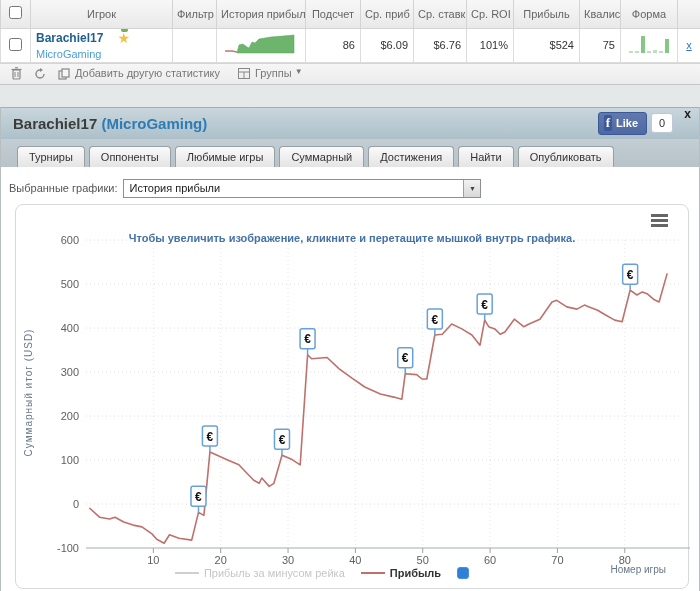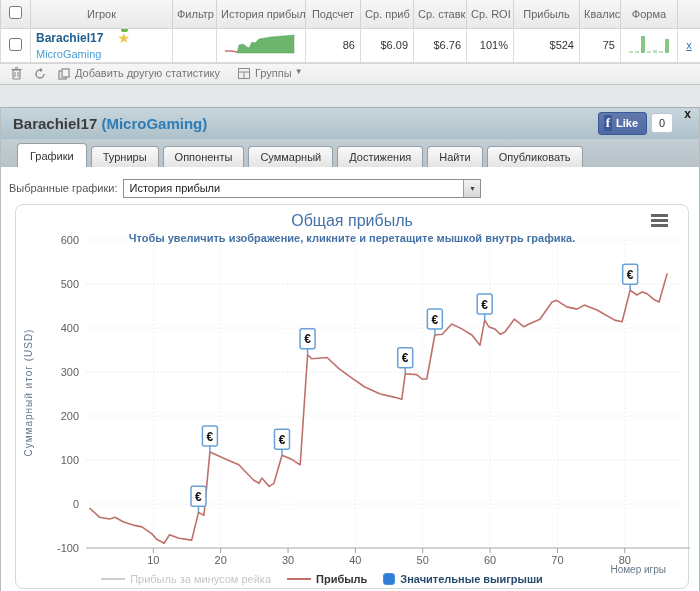--- a/index.html
+++ b/index.html
@@ -104,21 +104,21 @@
   .chart-title { position:absolute; top:7px; left:0; right:0; text-align:center; color:#4572a7; font-size:16px; }
   .chart-subtitle { position:absolute; top:27px; left:0; right:0; text-align:center; color:#4572a7; font-size:11px; font-weight:bold; }
   .burger { position:absolute; top:9px; right:20px; width:17px; cursor:pointer; }
   .burger div { height:3px; background:#666; margin-bottom:2px; }
   .y-title {
     position:absolute; left:-58px; top:182px; width:140px; text-align:center;
     transform:rotate(-90deg); color:#667788; font-size:10px; letter-spacing:1px;
   }
   .x-title { position:absolute; right:22px; bottom:13px; color:#667788; font-size:10px; }
   .legend {
-    position:absolute; bottom:3px; left:60px; right:120px;
+    position:absolute; bottom:9px; left:60px; right:120px;
     display:flex; justify-content:center; align-items:center; gap:16px;
   }
   .legend-item { display:flex; align-items:center; gap:5px; cursor:pointer; white-space:nowrap;}
   .legend-line { width:24px; height:0; border-top:2px solid; }
   .legend-item.disabled { color:#c6c6c6; }
   .legend-item.disabled .legend-line { border-color:#cfcfcf; }
   .legend-item.profit { color:#333; font-weight:bold; }
   .legend-item.profit .legend-line { border-color:#c0706a; }
   .legend-item.wins { color:#274b6d; font-weight:bold; }
   .legend-square { width:12px; height:12px; background:#2f7ed8; border:1px solid #4a90d9; border-radius:3px; }
@@ -245,23 +245,23 @@
       <span class="fb-btn">
         <span class="fb-f">f</span>
         <span>Like</span>
       </span>
       <span class="like-count">0</span>
     </span>
     <span class="panel-close">x</span>
   </div>
 
   <div class="tabs-bar">
-    <span class="tab active">Графики</span>
     <span class="tab">Турниры</span>
     <span class="tab">Оппоненты</span>
+    <span class="tab">Любимые игры</span>
     <span class="tab">Суммарный</span>
     <span class="tab">Достижения</span>
     <span class="tab">Найти</span>
     <span class="tab">Опубликовать</span>
   </div>
 
   <div class="panel-body">
     <div class="selector-row">
       <span>Выбранные графики:</span>
       <span class="select-box">
@@ -331,38 +331,36 @@
           <line x1="418.845197740113" y1="130.04" x2="418.845197740113" y2="124.03999999999999" stroke="#68a1d8" stroke-width="1.5"></line>
           <rect x="411.345197740113" y="104.03999999999999" width="15" height="20" rx="2" fill="#fff" stroke="#68a1d8" stroke-width="1.5"></rect>
           <text x="418.845197740113" y="118.53999999999999" font-size="12" font-weight="bold" fill="#111" text-anchor="middle">€</text>
           <line x1="468.6802259887006" y1="115.08000000000001" x2="468.6802259887006" y2="109.08000000000001" stroke="#68a1d8" stroke-width="1.5"></line>
           <rect x="461.1802259887006" y="89.08000000000001" width="15" height="20" rx="2" fill="#fff" stroke="#68a1d8" stroke-width="1.5"></rect>
           <text x="468.6802259887006" y="103.58000000000001" font-size="12" font-weight="bold" fill="#111" text-anchor="middle">€</text>
           <line x1="614.1446327683616" y1="85.16000000000003" x2="614.1446327683616" y2="79.16000000000003" stroke="#68a1d8" stroke-width="1.5"></line>
           <rect x="606.6446327683616" y="59.160000000000025" width="15" height="20" rx="2" fill="#fff" stroke="#68a1d8" stroke-width="1.5"></rect>
           <text x="614.1446327683616" y="73.66000000000003" font-size="12" font-weight="bold" fill="#111" text-anchor="middle">€</text>
         </svg>
-      <div class="chart-title">Общая прибыль</div>
       <div class="chart-subtitle">Чтобы увеличить изображение, кликните и перетащите мышкой внутрь графика.</div>
       <div class="burger">
           <div></div>
           <div></div>
           <div></div>
         </div>
       <div class="y-title">Суммарный итог (USD)</div>
       <div class="x-title">Номер игры</div>
       <div class="legend">
         <span class="legend-item disabled">
           <span class="legend-line"></span>
           <span>Прибыль за минусом рейка</span>
         </span>
         <span class="legend-item profit">
           <span class="legend-line"></span>
           <span>Прибыль</span>
         </span>
         <span class="legend-item wins">
           <span class="legend-square"></span>
-          <span>Значительные выигрыши</span>
         </span>
       </div>
     </div>
   </div>
 </div>
 
 </body></html>

